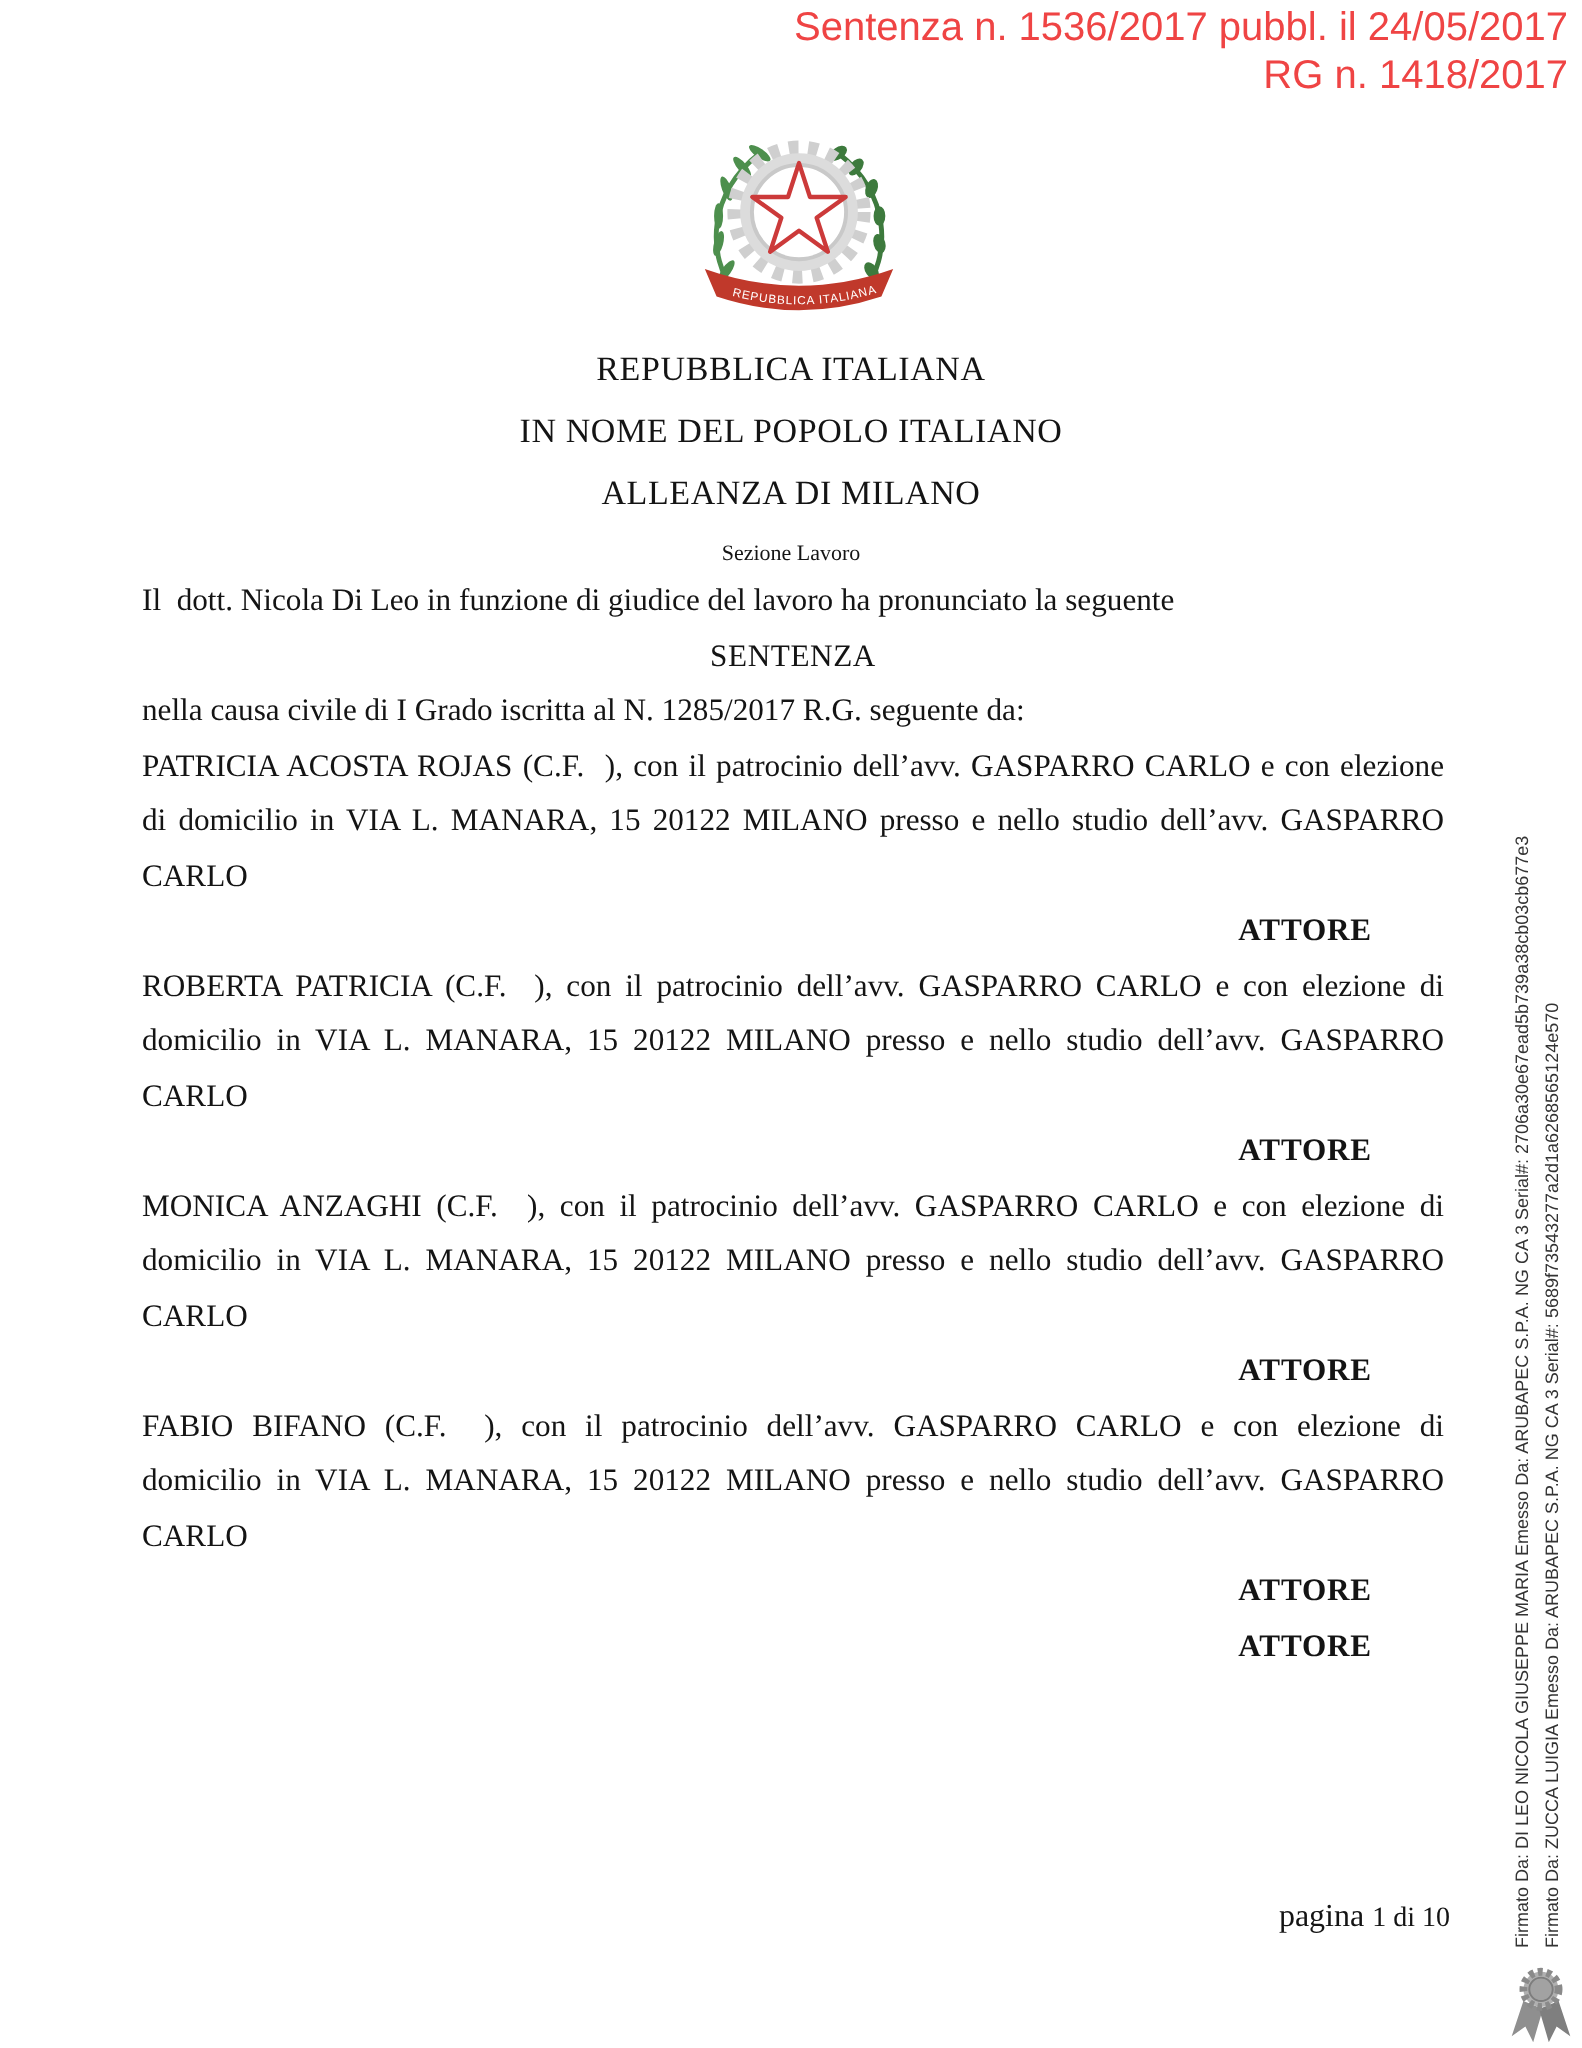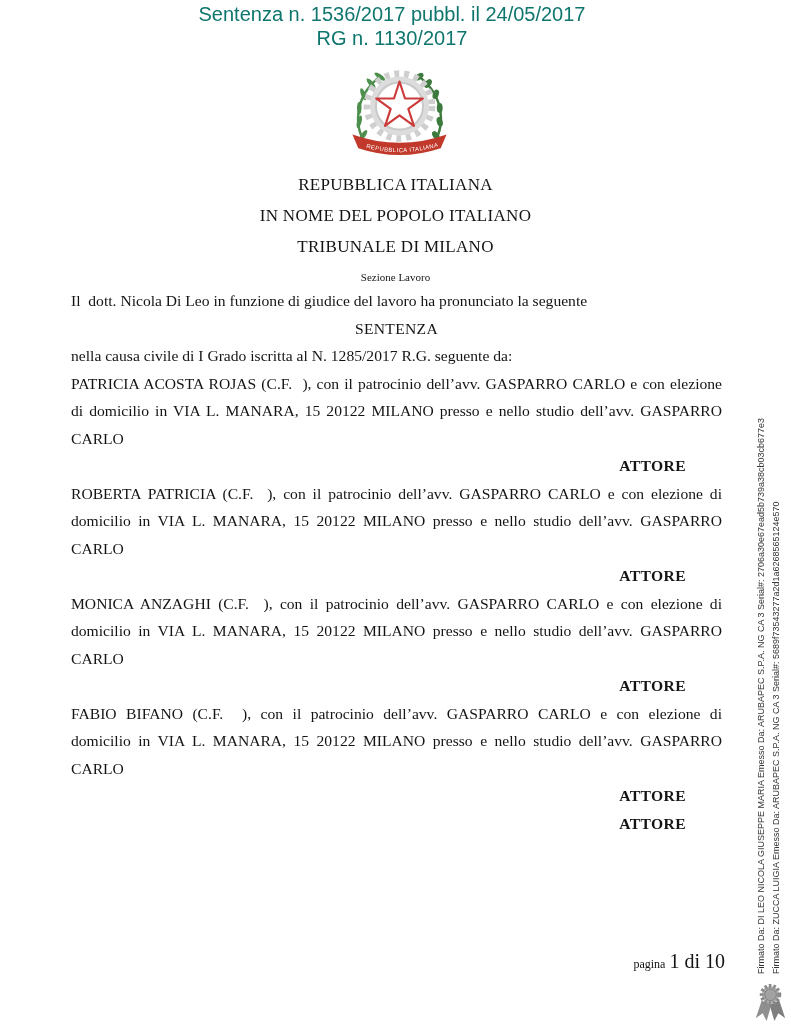--- a/index.html
+++ b/index.html
@@ -2,60 +2,60 @@
 <html><head>
 <meta charset="utf-8">
 <style>
   html,body{margin:0;padding:0;background:#ffffff;}
   .page{
     position:relative;width:791px;height:1024px;background:#ffffff;
     font-family:"Liberation Serif", serif;color:#141414;overflow:hidden;
   }
   
   .stamp{
-    position:absolute;top:2px;left:0;right:7px;text-align:center;
+    position:absolute;top:2px;left:0;right:7px;text-align:right;
     font-family:"Liberation Sans", sans-serif;font-size:20px;line-height:24px;
-    color:#0f766e;
+    color:#ef4444;
   }
   
   .emblem{position:absolute;left:328px;top:57px;width:143px;height:103px;}
   
   .titles{position:absolute;top:169px;left:0;width:100%;text-align:center;}
   .title-line{font-size:17px;line-height:31px;letter-spacing:0.3px;}
   .section-line{font-size:11px;line-height:31px;}
   
   .bodycol{position:absolute;left:71px;top:287px;width:651px;font-size:15.6px;line-height:27.5px;}
   .bodycol p{margin:0;}
   .sent-heading{text-align:center;font-weight:normal;letter-spacing:0.3px;}
   .case-number{font-weight:normal;}
   .party{text-align:justify;word-spacing:1px;}
   .role{text-align:right;padding-right:36px;font-weight:bold;letter-spacing:0.4px;}
   
   .pagefoot{position:absolute;top:950px;left:0;right:66px;text-align:right;}
-  .pagefoot .small{font-size:12px;margin-top:16px;}
-  .pagefoot .big{font-size:20px;}
+  .pagefoot .small{font-size:16px;margin-top:16px;}
+  .pagefoot .big{font-size:14px;}
   
   .sig{
     position:absolute;width:600px;transform-origin:0 0;transform:rotate(-90deg);
     font-family:"Liberation Sans", sans-serif;font-size:9px;line-height:11px;
     color:#333;white-space:nowrap;
   }
   .sig1{left:756px;top:974px;}
   .sig2{left:771px;top:974px;}
   
   .seal{position:absolute;left:750px;top:981px;width:41px;height:43px;}
 </style>
 </head>
 <body>
 
 <div class="page">
 
   <div class="stamp">
     <div>Sentenza n. 1536/2017 pubbl. il 24/05/2017</div>
-    <div>RG n. 1130/2017</div>
+    <div>RG n. 1418/2017</div>
   </div>
 
   <svg class="emblem" viewBox="0 0 140 105" aria-hidden="true">
 
     <path d="M38,92 C22,72 24,40 50,20" fill="none" stroke="#4d8f4d" stroke-width="2.5"></path>
     <g fill="#4d8f4d">
       <ellipse cx="33" cy="80" rx="6.5" ry="2.3" transform="rotate(-55 33 80)"></ellipse>
       <ellipse cx="29" cy="66" rx="6.5" ry="2.3" transform="rotate(-75 29 66)"></ellipse>
       <ellipse cx="29" cy="52" rx="6.5" ry="2.3" transform="rotate(-90 29 52)"></ellipse>
       <ellipse cx="33" cy="38" rx="6.5" ry="2.3" transform="rotate(-110 33 38)"></ellipse>
@@ -83,21 +83,21 @@
         <path id="banner-path" d="M30,91 Q70,103 110,91"></path>
       </defs>
     <text font-size="6" fill="#ffffff" letter-spacing="0.5" font-family="Liberation Sans, sans-serif">
       <textPath href="#banner-path" startOffset="6">REPUBBLICA ITALIANA</textPath>
     </text>
   </svg>
 
   <div class="titles">
     <div class="title-line">REPUBBLICA ITALIANA</div>
     <div class="title-line">IN NOME DEL POPOLO ITALIANO</div>
-    <div class="title-line">TRIBUNALE DI MILANO</div>
+    <div class="title-line">ALLEANZA DI MILANO</div>
     <div class="section-line">Sezione Lavoro</div>
   </div>
 
   <div class="bodycol">
     <p>Il&nbsp; dott. Nicola Di Leo in funzione di giudice del lavoro ha pronunciato la seguente</p>
     <p class="sent-heading">SENTENZA</p>
     <p><span>nella causa civile di I Grado iscritta al </span><span class="case-number">N. 1285/2017 R.G.</span><span> seguente da:</span></p>
 
     <p class="party"><span>PATRICIA ACOSTA ROJAS</span><span> (C.F.&nbsp;&nbsp;), con il patrocinio dell’avv. GASPARRO CARLO e con elezione di domicilio in VIA L. MANARA, 15 20122 MILANO presso e nello studio dell’avv. GASPARRO CARLO</span></p>
     <p class="role">ATTORE</p>

